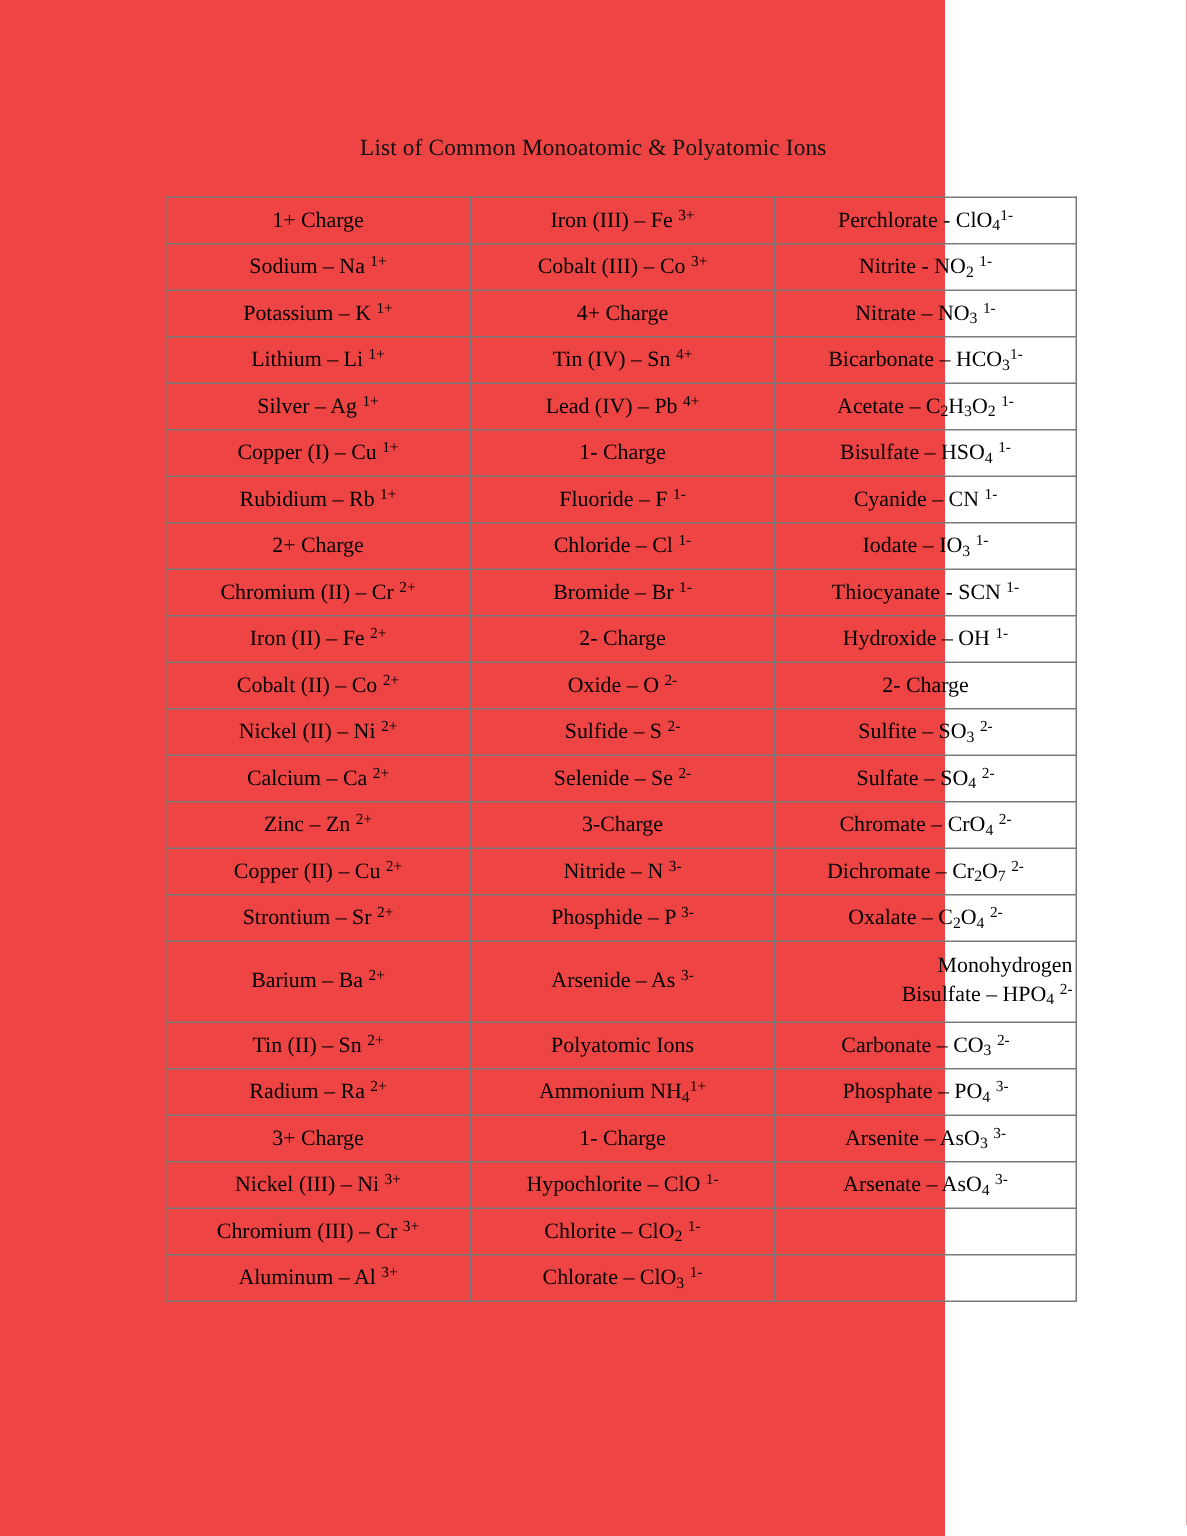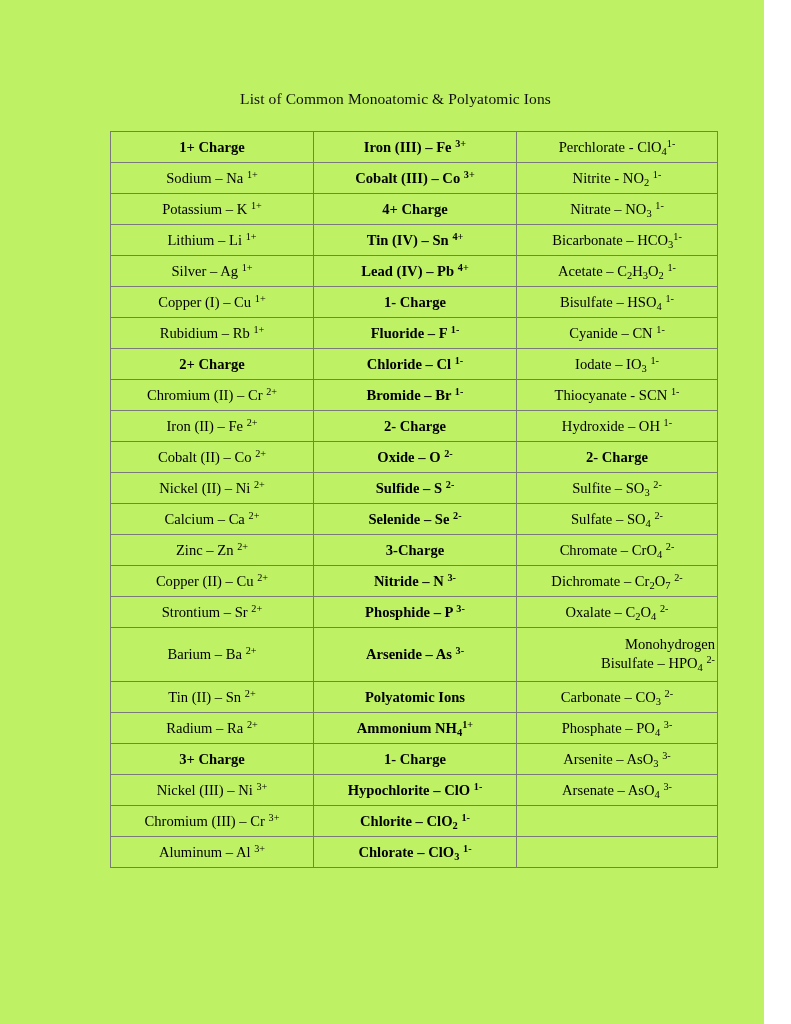--- a/index.html
+++ b/index.html
@@ -9,23 +9,23 @@
   body {
     width: 791px;
     height: 1024px;
     background: #ffffff;
     font-family: "Liberation Serif", "DejaVu Serif", serif;
     color: #000000;
     overflow: hidden;
   }
   .page {
     position: relative;
-    width: 764px;
+    width: 630px;
     height: 1024px;
-    background: #bef264;
+    background: #ef4444;
   }
   .doc-title {
     position: absolute;
     top: 89px;
     left: 0;
     width: 791px;
     text-align: center;
     font-size: 15.5px;
     line-height: 20px;
     letter-spacing: 0.1px;
@@ -44,24 +44,24 @@
     text-align: center;
     vertical-align: middle;
     font-size: 14.6px;
     line-height: 18px;
     padding: 3px 2px 4px 2px;
     height: 23px;
     color: #000;
     white-space: nowrap;
   }
   .ion-table td.c1 { width: 198px; }
-  .ion-table td.c2 { width: 198px; font-weight: bold; }
+  .ion-table td.c2 { width: 198px; }
   .ion-table td.c3 { width: 196px; }
   .ion-table td.hdr {
-    font-weight: bold;
+    font-weight: normal;
   }
   .ion-table td.tall {
     height: 46px;
   }
   .ion-table td.twoline {
     white-space: normal;
     line-height: 19px;
     text-align: right;
   }
   .ion-table td.empty {

